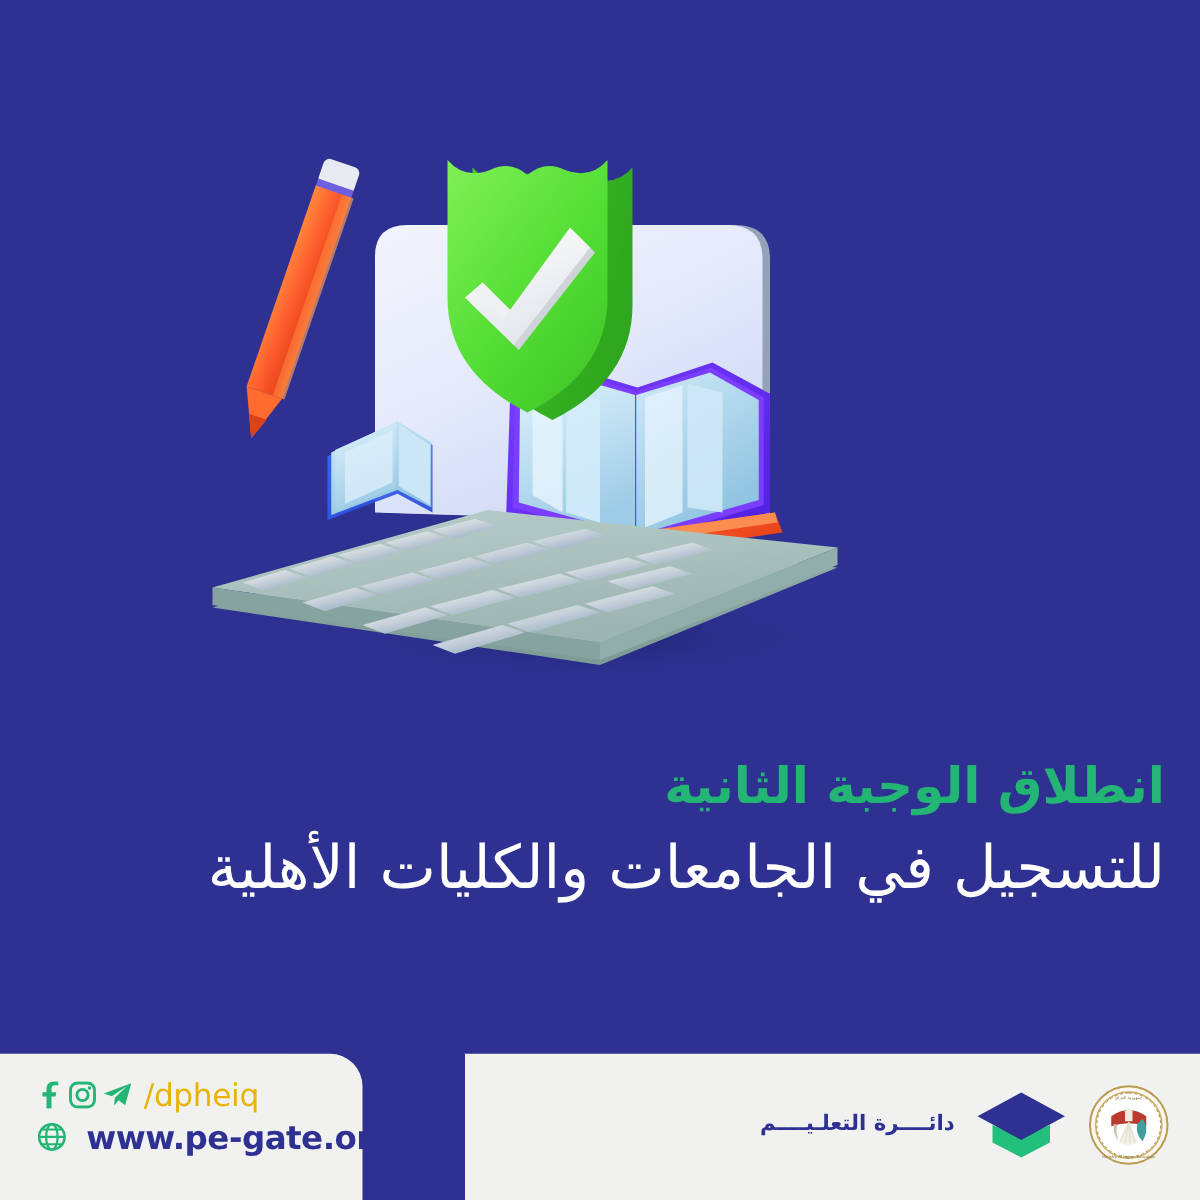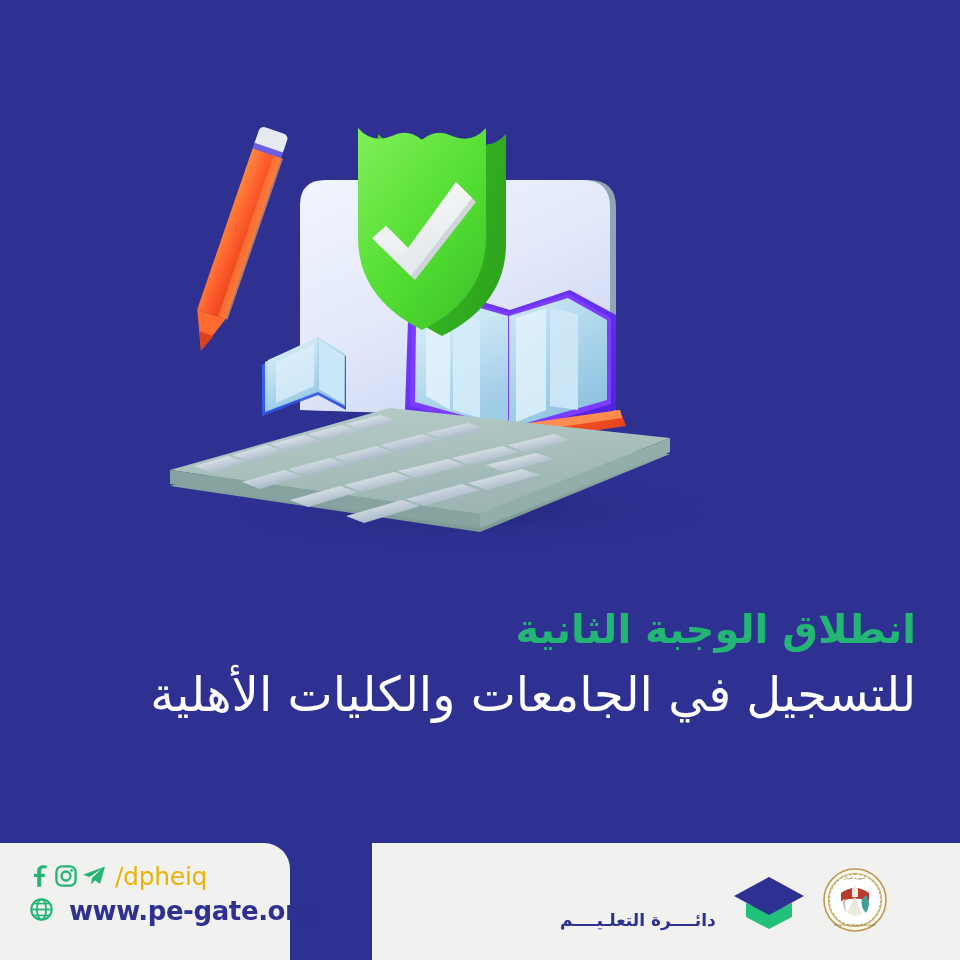--- a/index.html
+++ b/index.html
@@ -20,21 +20,21 @@
   #illustration{
     position:absolute;
     left:150px; top:110px;
     width:640px; height:440px;
   }
   #illustration svg{ display:block; width:100%; height:100%; }
 
   
   #headline{
     position:absolute;
-    right:44px; top:600px;
+    right:28px; top:600px;
     width:900px;
     text-align:right;
     direction:rtl;
   }
   .line-1{
     color:#22b573;
     font-size:40px;
     font-weight:700;
     line-height:1.45;
     letter-spacing:0px;
@@ -104,22 +104,22 @@
   }
   .site-text{
     color:#2e3192;
     font-size:26px;
     font-weight:700;
     letter-spacing:-0.4px;
   }
 
   
   #brand-block{
-    position:absolute; left:560px; top:24px;
-    display:flex; align-items:flex-end; gap:16px;
+    position:absolute; left:608px; top:24px;
+    display:flex; align-items:center; gap:16px;
     z-index:5;
   }
   .brand-text{
     direction:rtl; text-align:right;
     color:#2e3192;
   }
   .brand-text div{
     font-size:17px; font-weight:700; line-height:1.5;
     letter-spacing:0.5px;
   }

